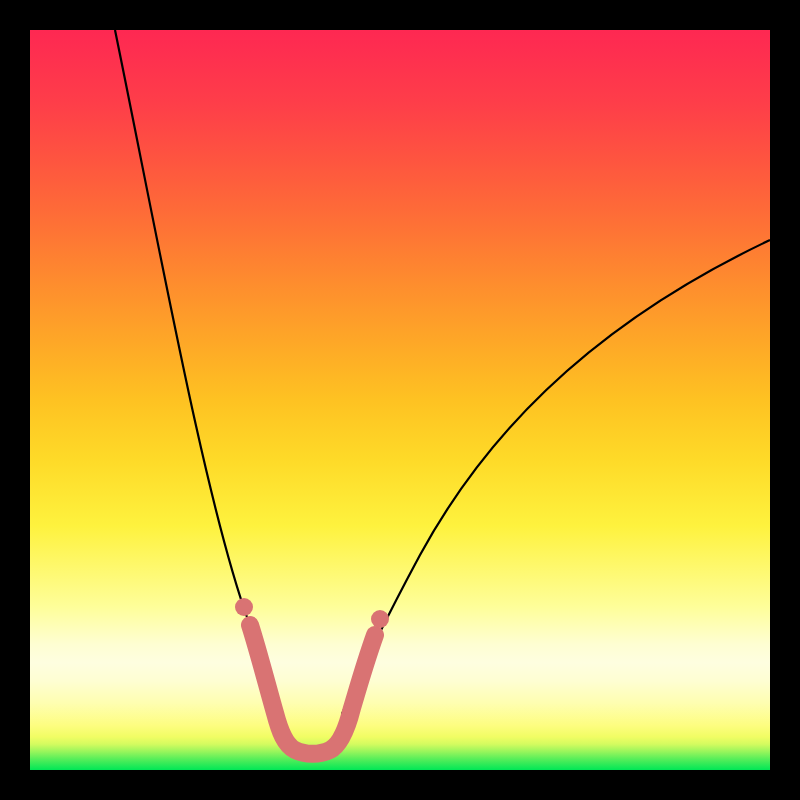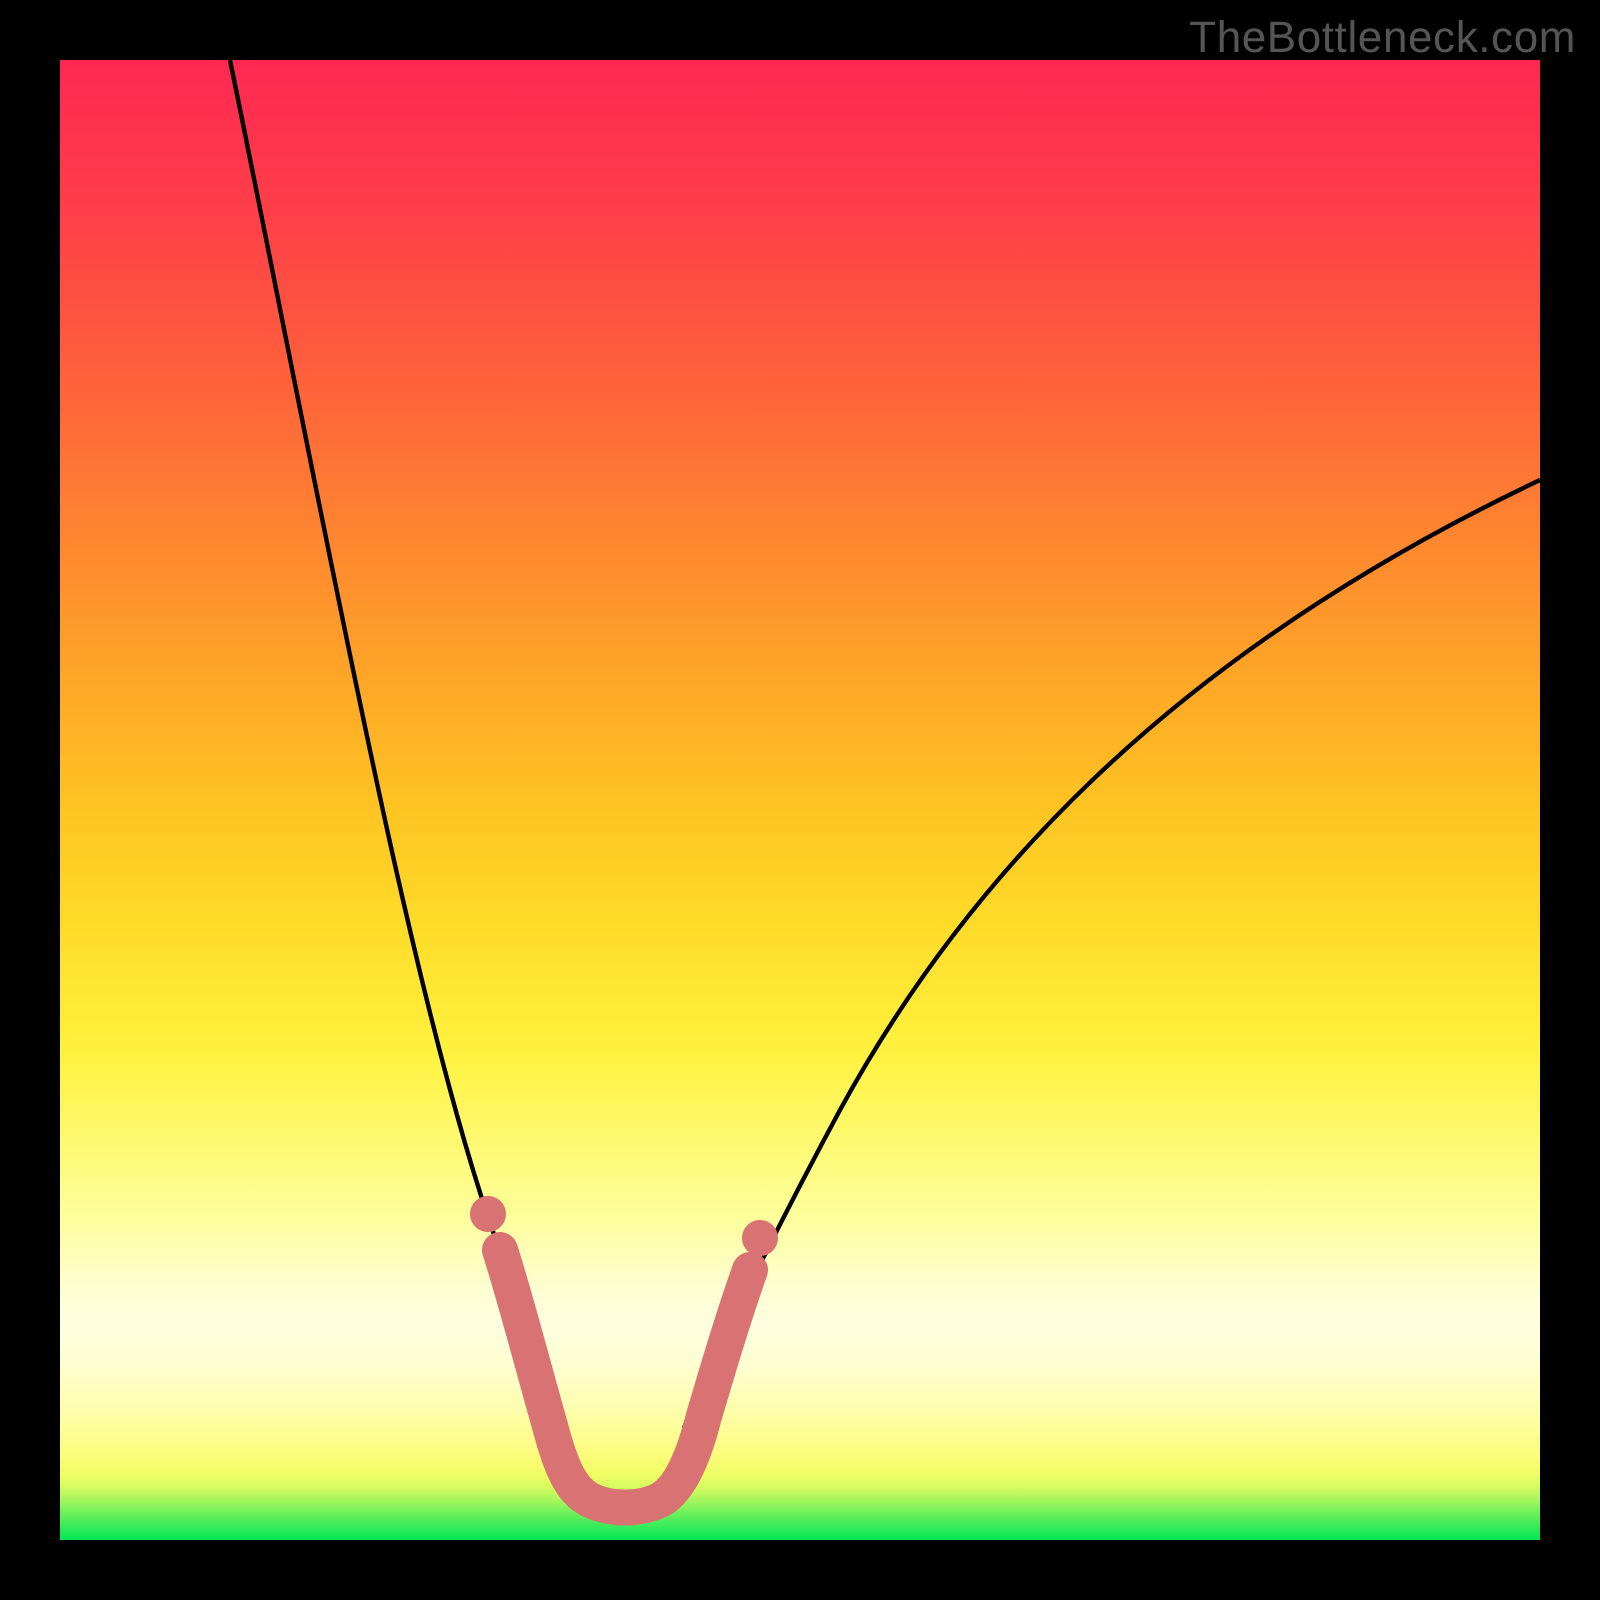--- a/index.html
+++ b/index.html
@@ -82,14 +82,13 @@
              C 258 650, 267 685, 275 713
              C 280 732, 285 745, 295 750
              C 305 755, 320 755, 330 750
              C 340 745, 347 728, 352 708
              C 358 688, 365 663, 375 635" stroke="#d97373" stroke-width="18" stroke-linecap="round" fill="none"></path>
 
     <circle cx="244" cy="607" r="9" fill="#d97373"></circle>
     <circle cx="380" cy="619" r="9" fill="#d97373"></circle>
   </svg>
 
-  <div class="watermark">TheBottleneck.com</div>
 </div>
 
 </body></html>

